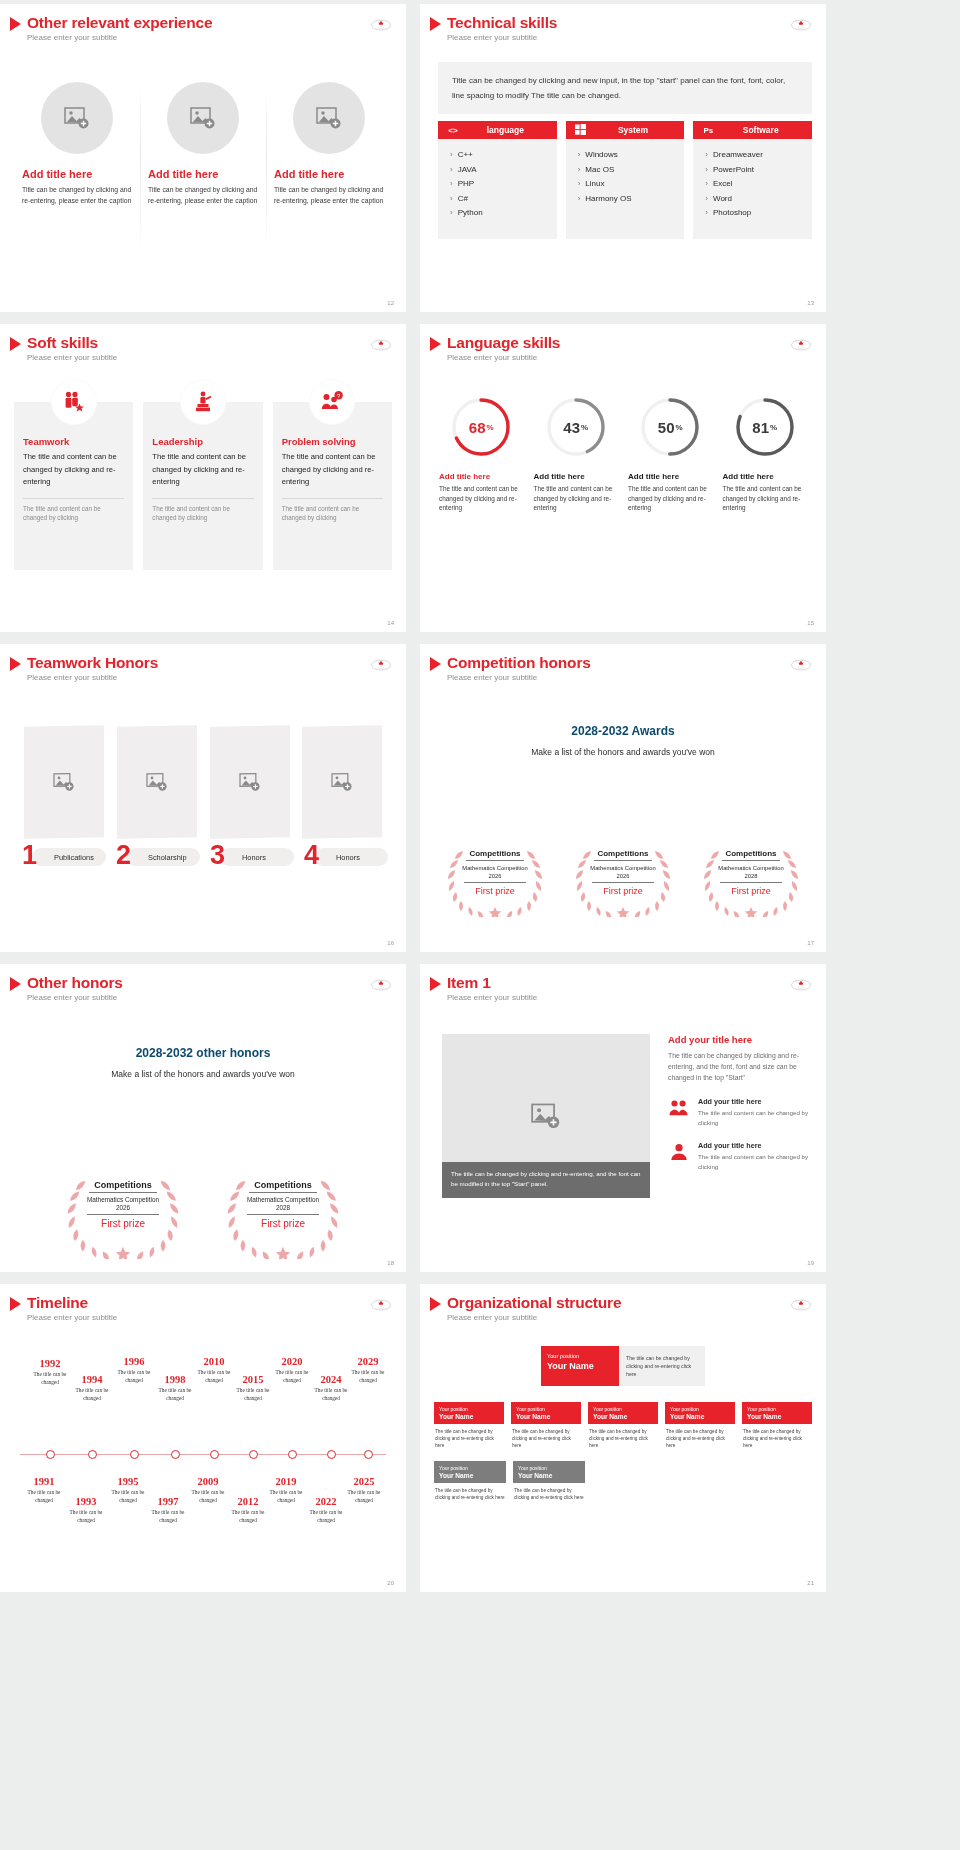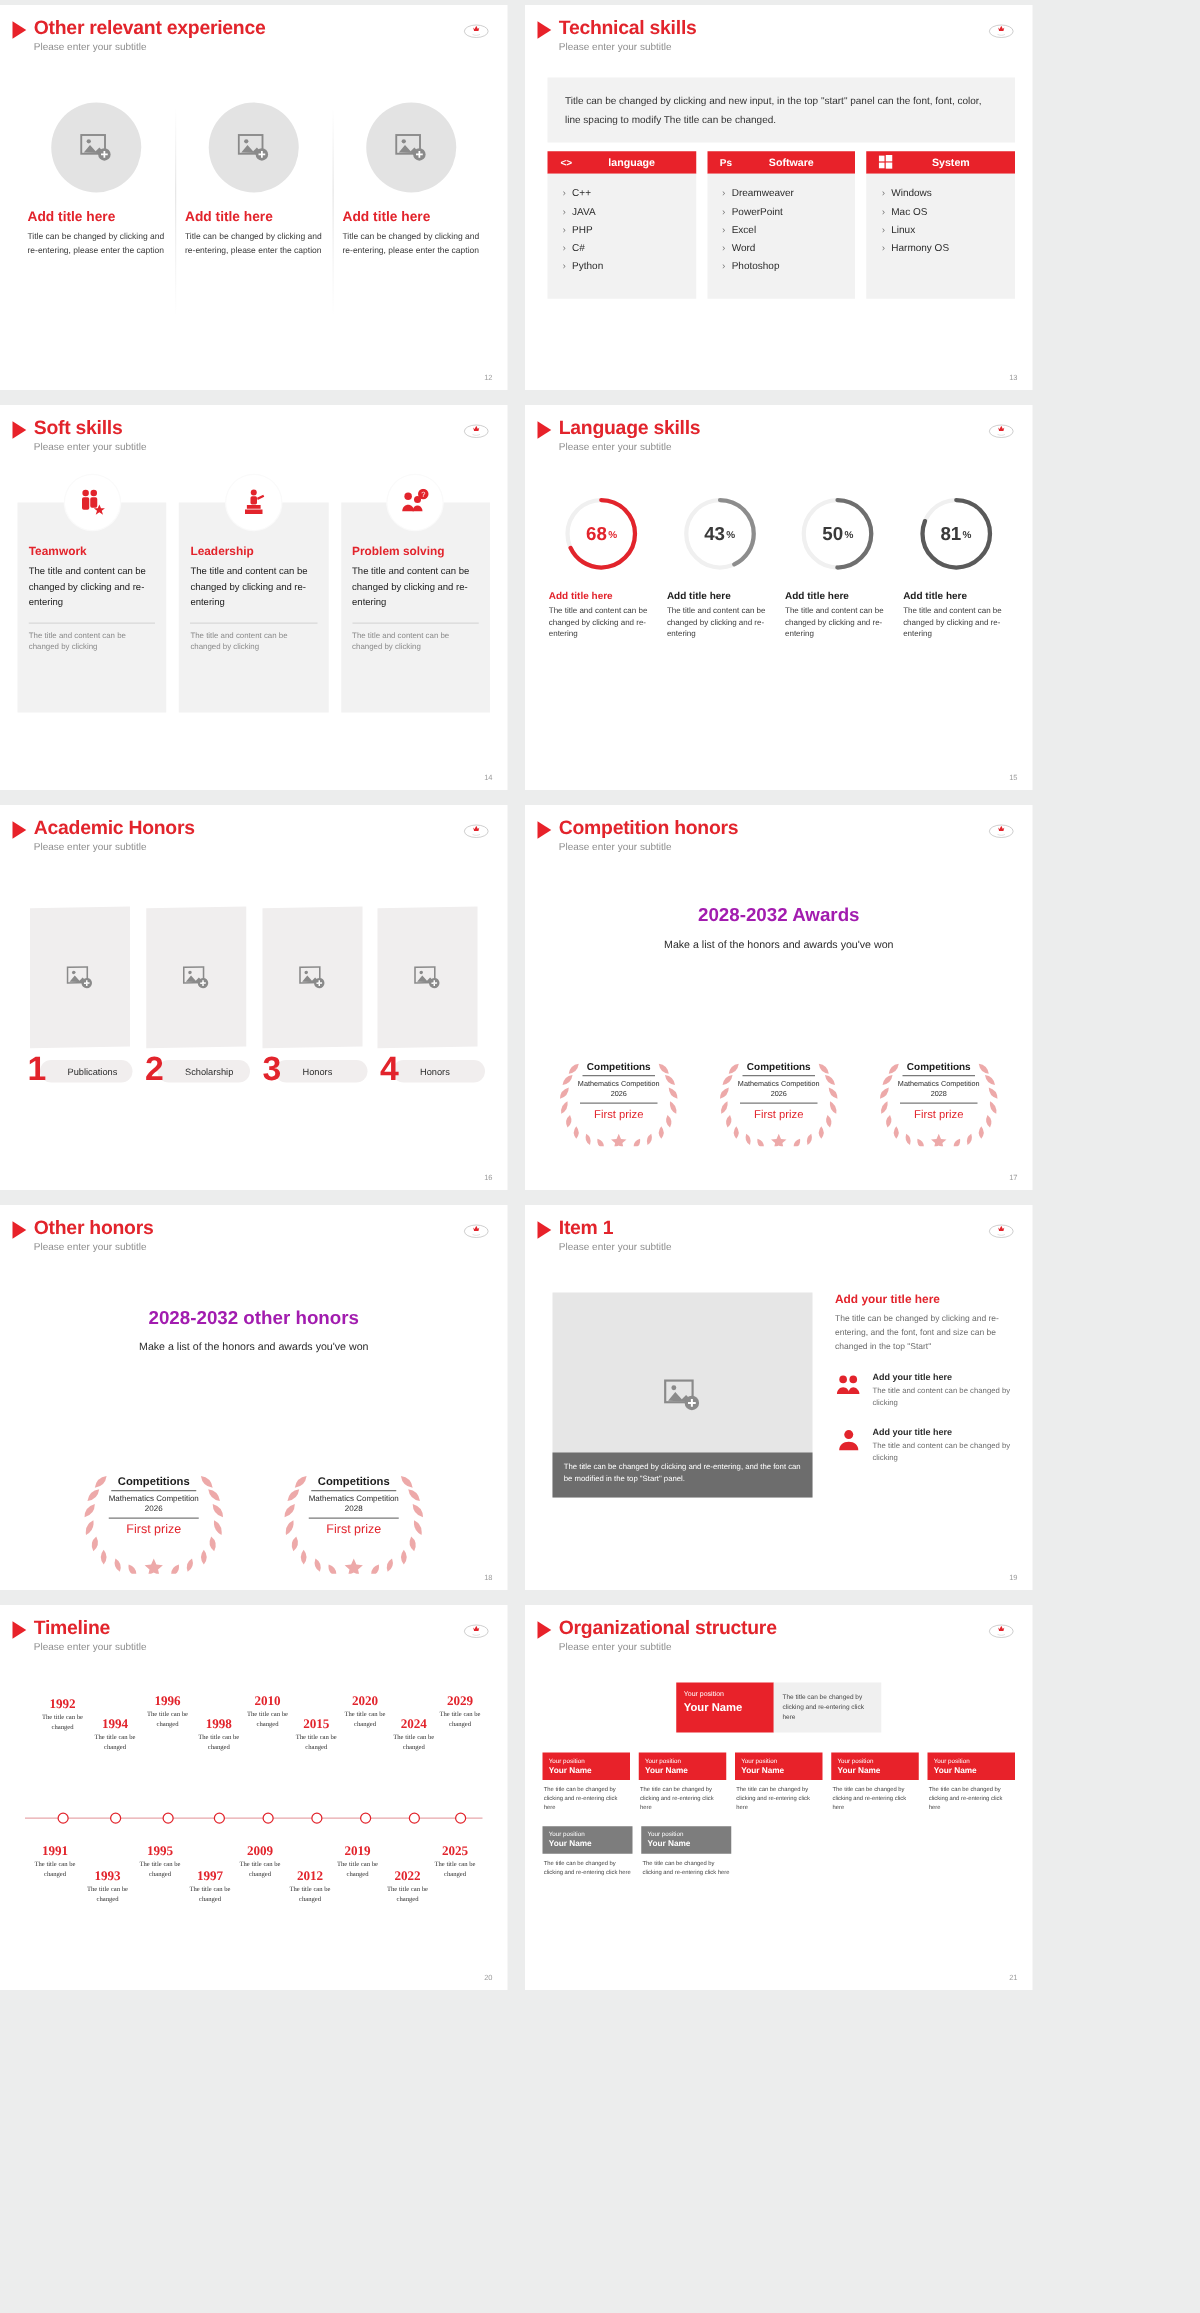--- a/index.html
+++ b/index.html
@@ -111,21 +111,21 @@
   .s16-pill {
     position:absolute; left:14px; right:0; top:4px; bottom:4px;
     background:#f1eeee; border-radius:9px;
     display:flex;align-items:center; padding-left:22px;
     font-size:7.4px;color:#2b2b2b;
   }
   .s16-big { position:absolute; left:4px; top:-6px; font-size:27px; font-weight:bold; color:#e2242c; line-height:34px; }
 
   
   .awards-h { position:absolute; left:0; right:0; text-align:center; }
-  .awards-t { font-size:15px; font-weight:bold; color:#a21caf; }
+  .awards-t { font-size:12px; font-weight:bold; color:#0c4a6e; }
   .awards-s { font-size:8.5px; color:#2b2b2b; margin-top:9px; }
   .wreaths { position:absolute; left:12px; right:12px; display:flex; justify-content:center; gap:16px; }
   .wreath { position:relative; width:112px; height:74px; text-align:center;margin-top:47px; }
   .wreath .wt { font-size:8px; font-weight:bold; color:#1d1d1d; padding-top:6px; }
   .wreath .wline { width:58px;height:1px;background:#7a7a7a;margin:2px auto 3px; }
   .wreath .wm { font-size:5.8px; color:#2b2b2b; line-height:8px; }
   .wreath .wline2 { width:62px;height:1px;background:#7a7a7a;margin:2px auto 3px; }
   .wreath .wp { font-size:9px; font-weight:normal; color:#e2242c; }
   .wreath svg { position:absolute; left:0; top:0; }
 
@@ -258,51 +258,51 @@
       <ul class="s13-list">
         <li>C++</li>
         <li>JAVA</li>
         <li>PHP</li>
         <li>C#</li>
         <li>Python</li>
       </ul>
     </div>
     <div class="s13-col">
       <div class="s13-head">
-        <span class="ic">Ps</span>
-        <span class="lb">Software</span>
-      </div>
-      <ul class="s13-list">
-        <li>Dreamweaver</li>
-        <li>PowerPoint</li>
-        <li>Excel</li>
-        <li>Word</li>
-        <li>Photoshop</li>
-      </ul>
-    </div>
-    <div class="s13-col">
-      <div class="s13-head">
         <span class="ic">
           <svg width="11" height="11" viewBox="0 0 11 11">
                 <rect x="0" y="0.5" width="4.6" height="4.6" fill="#fff"></rect>
                 <rect x="5.6" y="0" width="5.4" height="5.1" fill="#fff"></rect>
                 <rect x="0" y="6.1" width="4.6" height="4.6" fill="#fff"></rect>
                 <rect x="5.6" y="6" width="5.4" height="5.1" fill="#fff"></rect>
               </svg>
         </span>
         <span class="lb">System</span>
       </div>
       <ul class="s13-list">
         <li>Windows</li>
         <li>Mac OS</li>
         <li>Linux</li>
         <li>Harmony OS</li>
         <li style="visibility:hidden">.</li>
       </ul>
     </div>
+    <div class="s13-col">
+      <div class="s13-head">
+        <span class="ic">Ps</span>
+        <span class="lb">Software</span>
+      </div>
+      <ul class="s13-list">
+        <li>Dreamweaver</li>
+        <li>PowerPoint</li>
+        <li>Excel</li>
+        <li>Word</li>
+        <li>Photoshop</li>
+      </ul>
+    </div>
   </div>
   <div class="pgno">13</div>
 </div>
 
 <div class="slide">
   <div class="hdr">
     <span class="tri"></span>
     <div class="txt">
       <h1>Soft skills</h1>
       <div class="sub">Please enter your subtitle</div>
@@ -435,21 +435,21 @@
       <div class="s15-b">The title and content can be changed by clicking and re-entering</div>
     </div>
   </div>
   <div class="pgno">15</div>
 </div>
 
 <div class="slide">
   <div class="hdr">
     <span class="tri"></span>
     <div class="txt">
-      <h1>Academic Honors</h1>
+      <h1>Teamwork Honors</h1>
       <div class="sub">Please enter your subtitle</div>
     </div>
   </div>
   <svg class="logo" viewBox="0 0 44 28">
         <ellipse cx="22" cy="14" rx="19" ry="10" fill="none" stroke="#bdbdbd" stroke-width="1.2"></ellipse>
         <path d="M22 5l2.6 5.2 2.3-2.2-1.4 5.4H18.5l-1.4-5.4 2.3 2.2z" fill="#e2242c"></path>
         <path d="M16 19c4 2 8 2 12 0" fill="none" stroke="#cfcfcf" stroke-width="1"></path>
       </svg>
   <div class="s16-imgs">
     <div class="s16-img">

